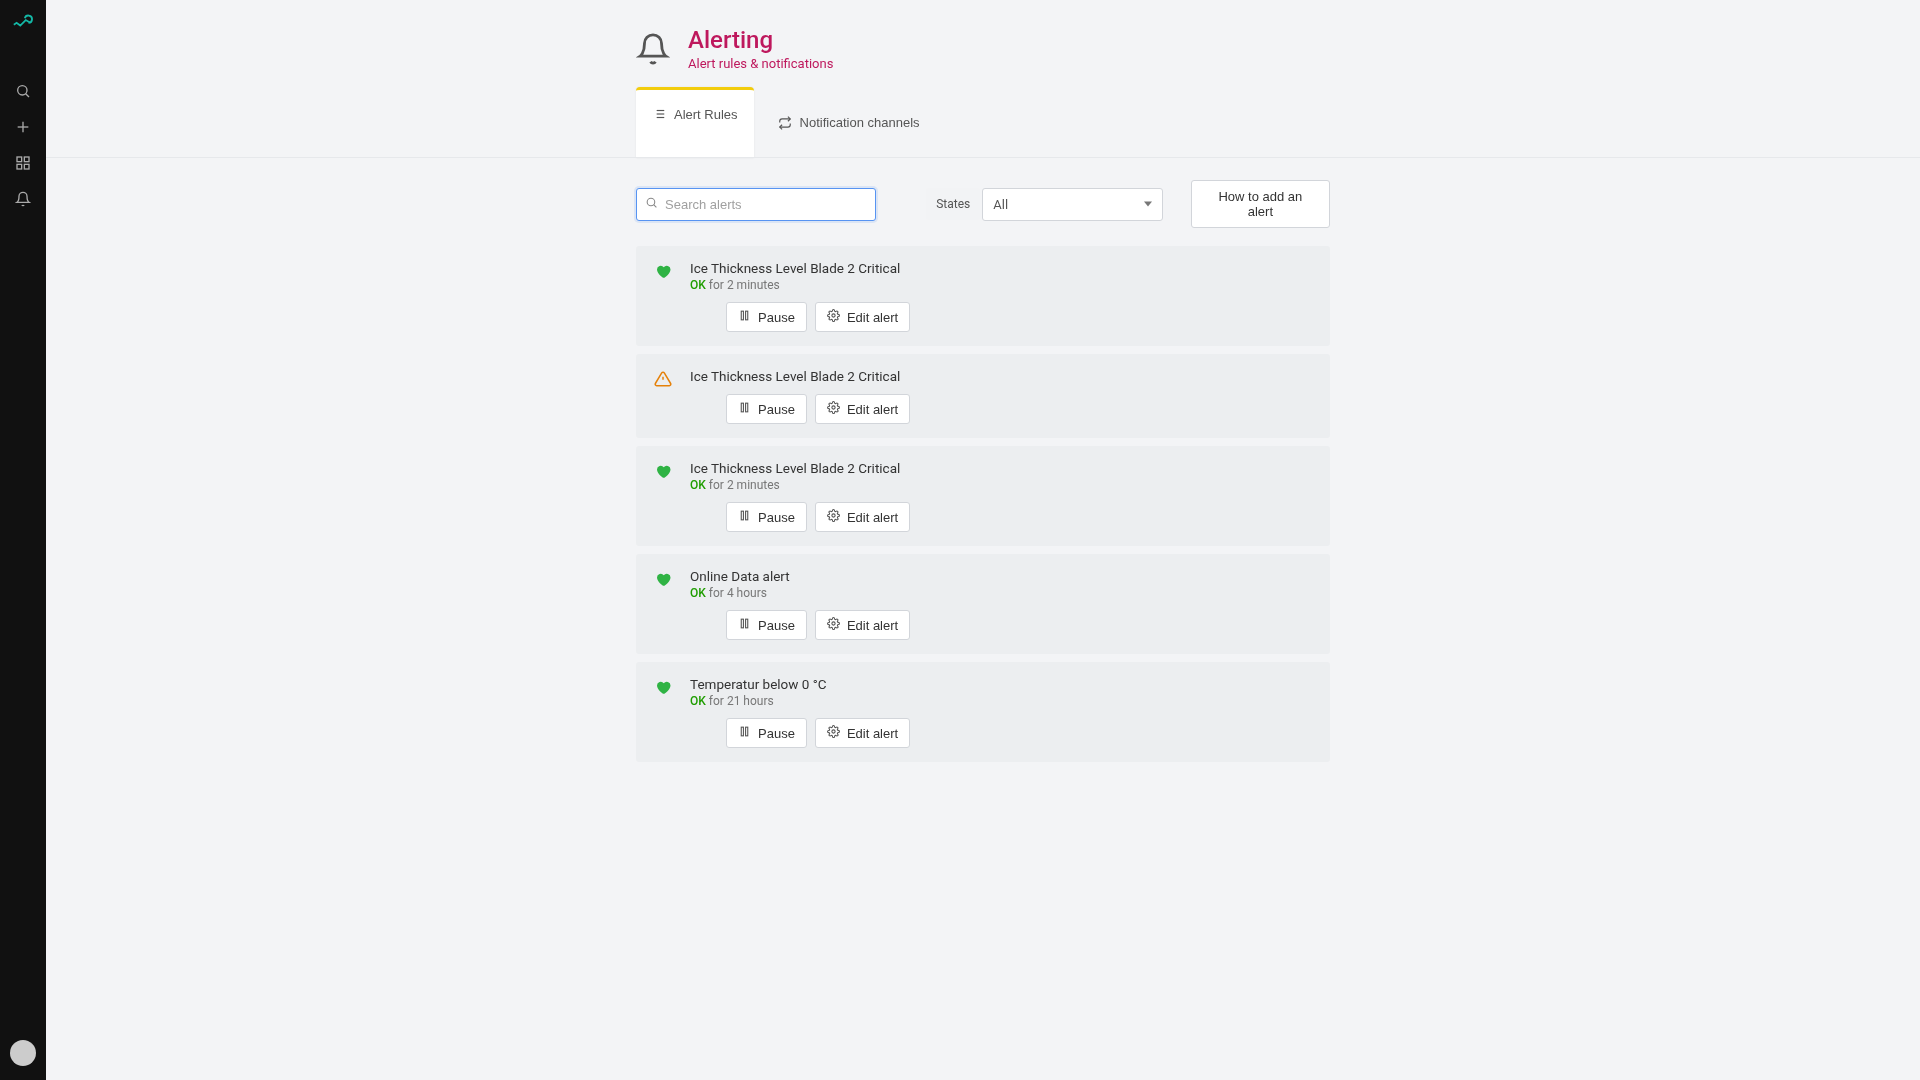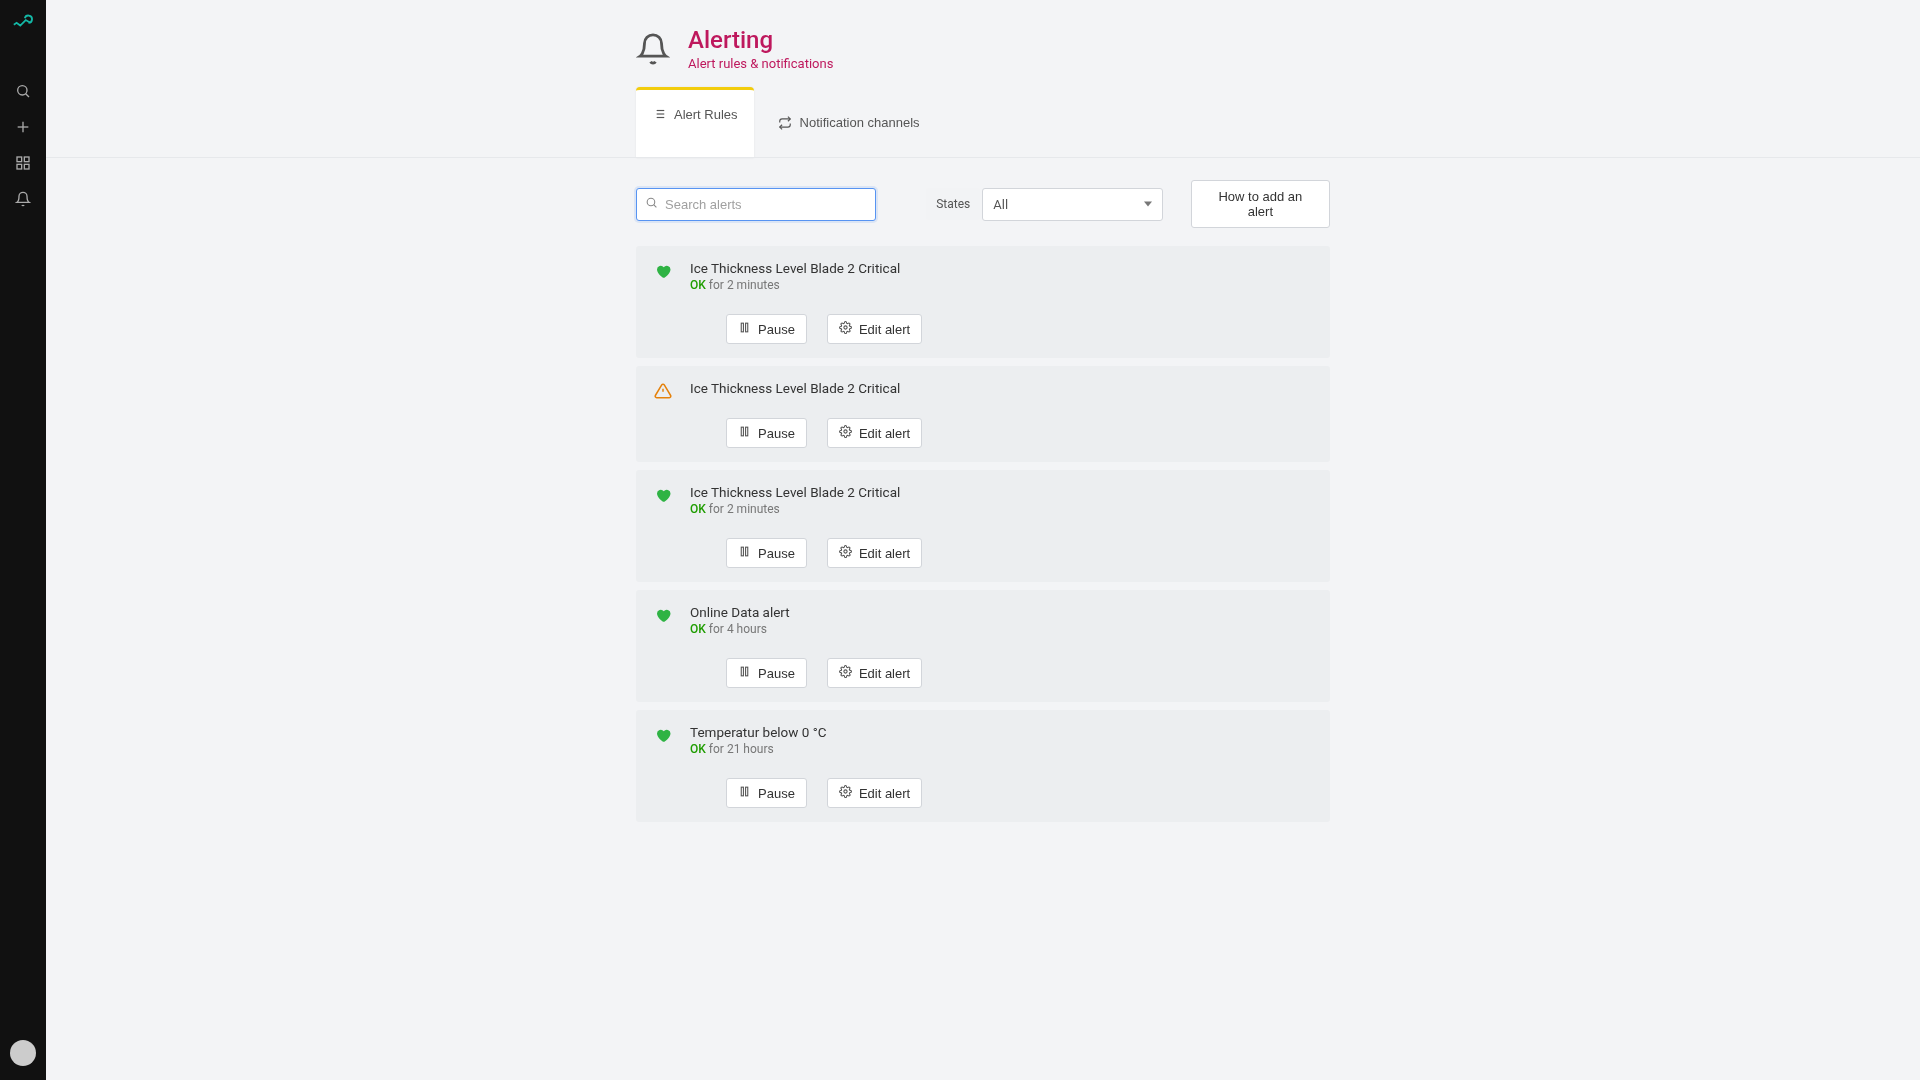--- a/index.html
+++ b/index.html
@@ -168,23 +168,23 @@
     display: flex;
     gap: 18px;
   }
   .alert-card .ico { margin-top: 2px; flex-shrink:0; }
   .alert-card .body { flex: 1; }
   .alert-card .title { font-size: 13.5px; color: #333; margin-bottom: 2px; }
   .alert-card .status-line { font-size: 12px; color: #777; }
   .alert-card .status-line .st { color: #1f9d00; font-weight: 500; }
   .alert-card .status-line .st.pending { color: #e5810a; }
   .alert-card .actions {
-    margin-top: 22px;
-    display: flex;
-    gap: 20px;
+    margin-top: 10px;
+    display: flex;
+    gap: 8px;
     padding-left: 36px;
   }
   .small-btn {
     display: inline-flex;
     align-items: center;
     gap: 7px;
     background: #fff;
     border: 1px solid #d2d5da;
     padding: 6px 11px;
     border-radius: 3px;

